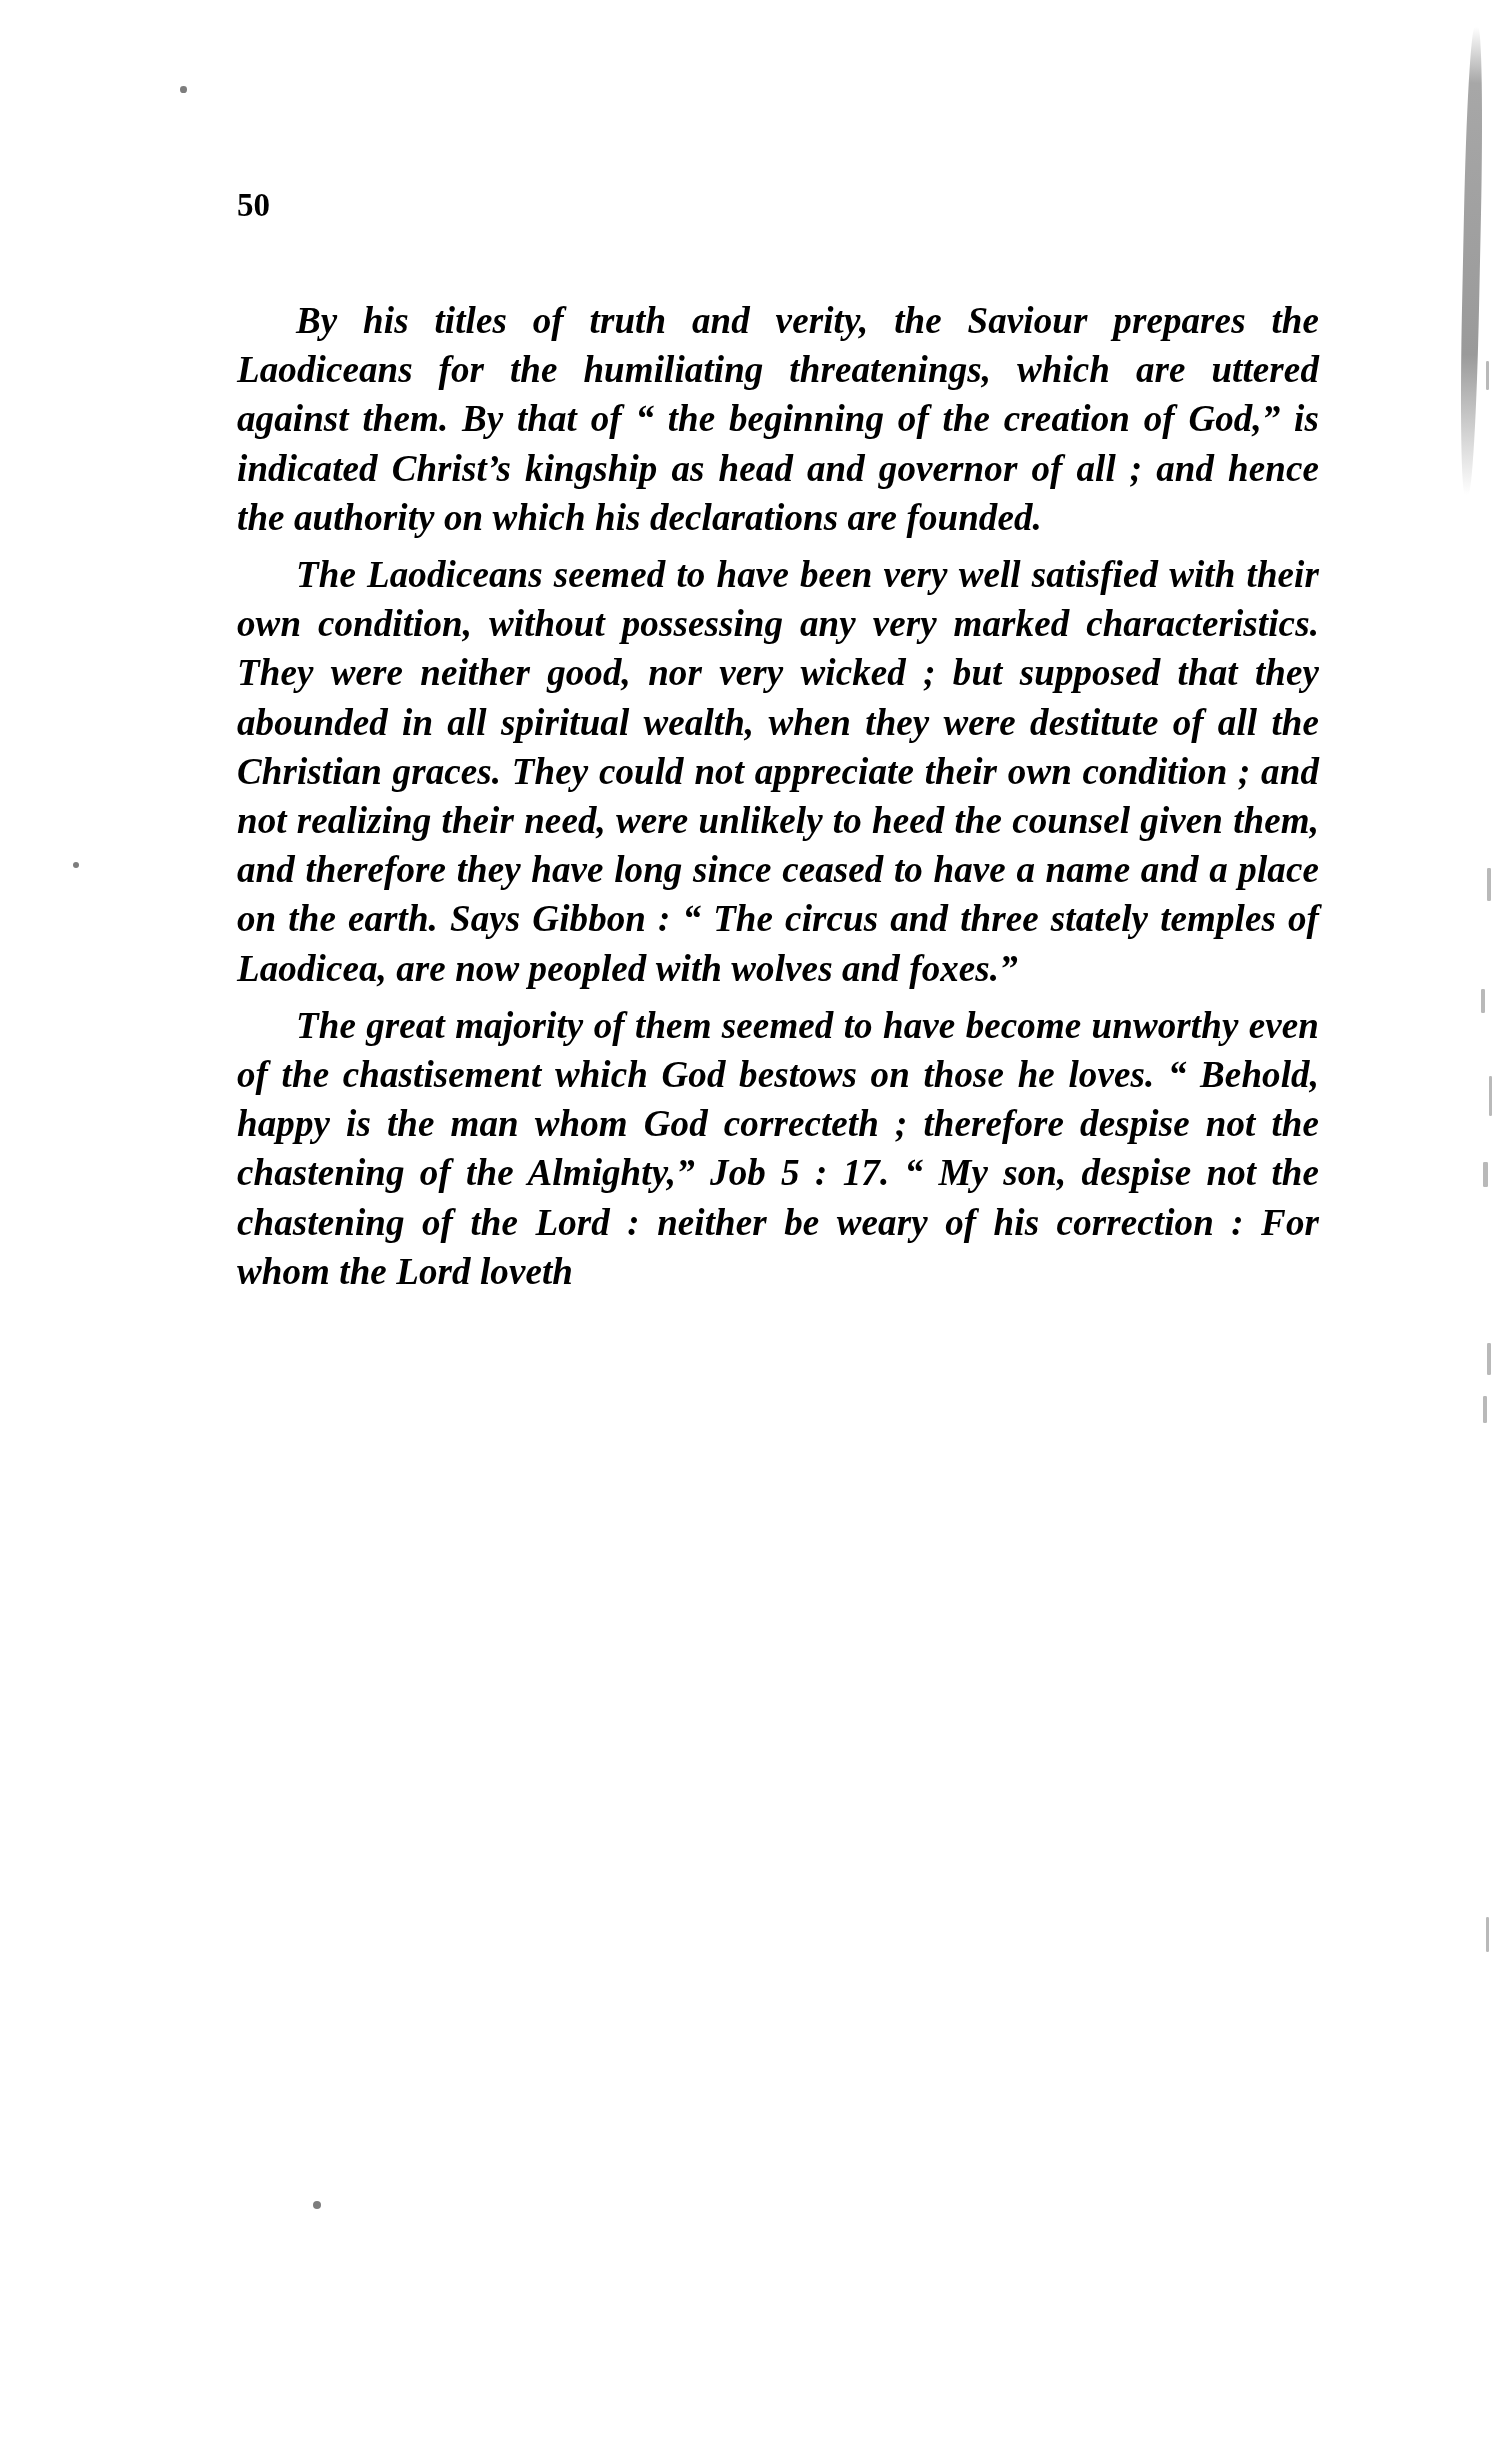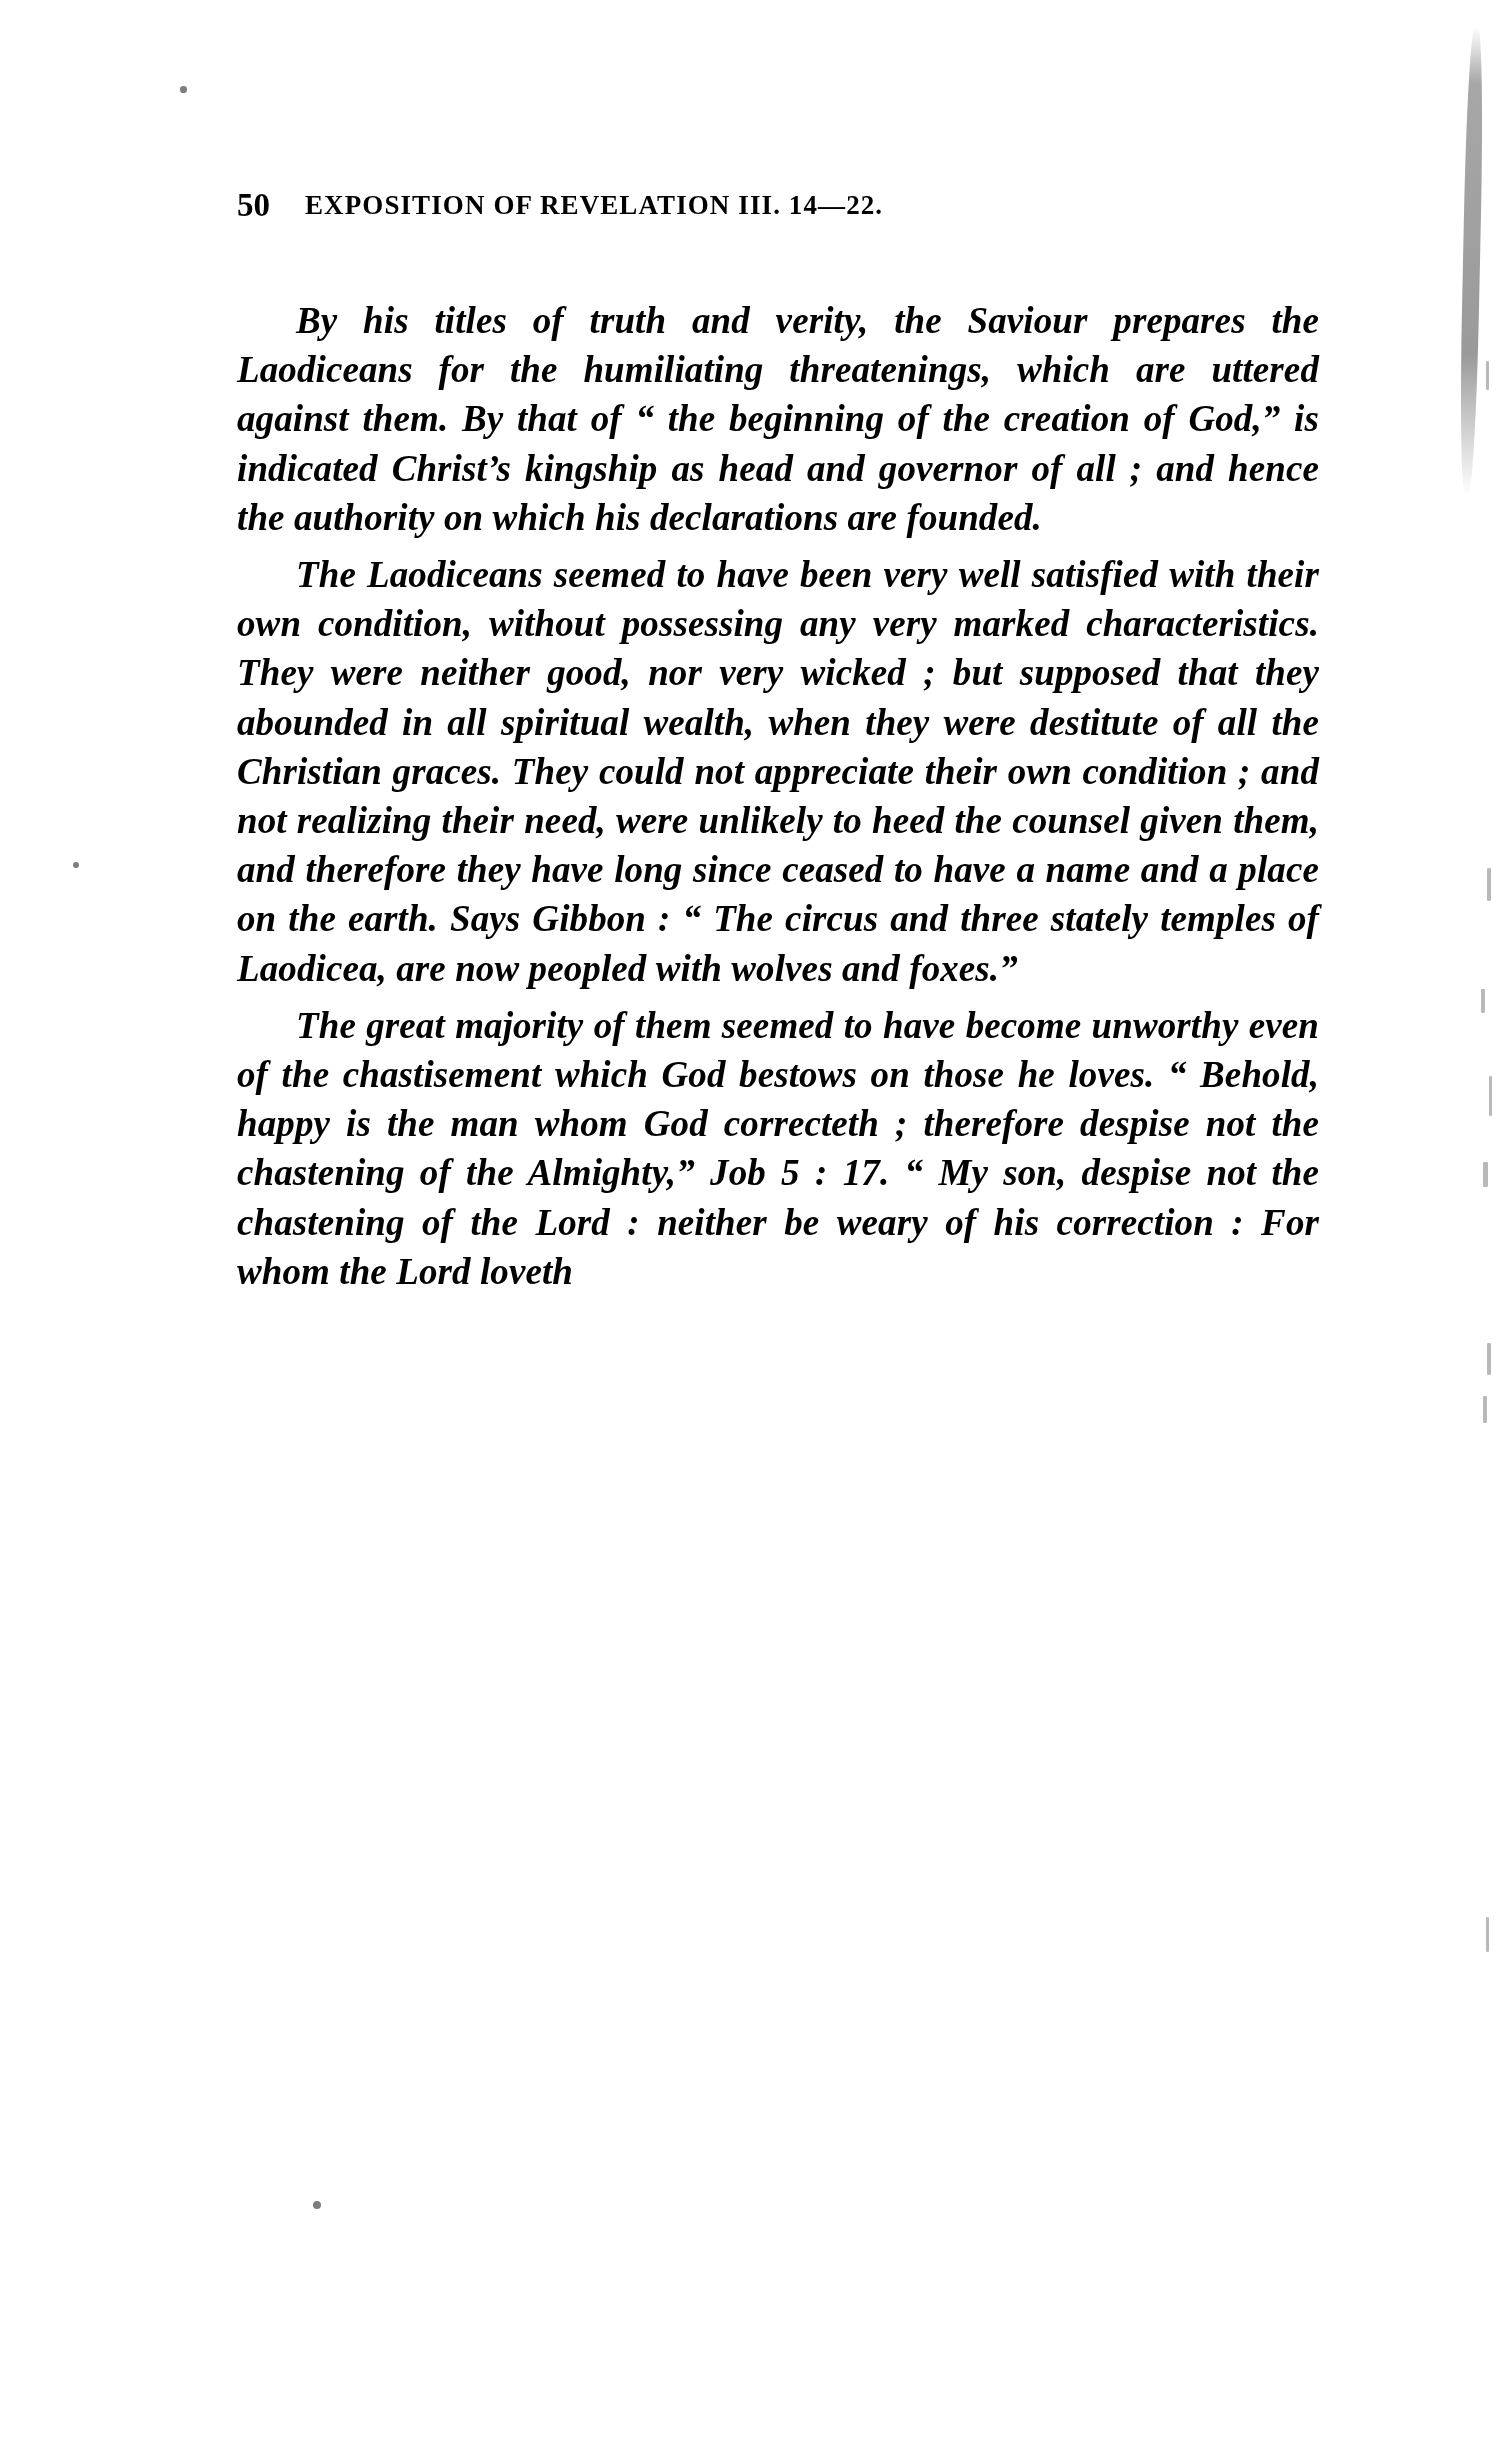--- a/index.html
+++ b/index.html
@@ -56,21 +56,21 @@
 
   .content {
     position: absolute;
     left: 237px;
     top: 187px;
     width: 1109px;
   }
 
   .runhead {
     display: flex;
-    align-items: center;
+    align-items: flex-start;
     font-weight: bold;
     letter-spacing: 0.3px;
     margin-bottom: 72px;
   }
   .folio {
     font-size: 33px;
     font-weight: bold;
     margin-right: 35px;
     letter-spacing: 0px;
   }
@@ -130,21 +130,20 @@
   </div>
 
   <div class="speck" style="left:180px; top:86px; width:6.7px; height:6.7px;"></div>
   <div class="speck" style="left:73px; top:862px; width:6px; height:6px;"></div>
   <div class="speck" style="left:313px; top:2201px; width:8px; height:8px;"></div>
 
   <div class="content">
 
     <div class="runhead">
       <span class="folio">50</span>
-      <span class="runtitle">EXPOSITION OF REVELATION III. 14—22.</span>
     </div>
 
 
     <p class="body-para">By his titles of truth and verity, the Saviour prepares the Laodiceans for the humiliating threatenings, which are uttered against them. By that of “ the beginning of the creation of God,” is indicated Christ’s kingship as head and governor of all ; and hence the authority on which his declarations are founded.</p>
     <p class="body-para">The Laodiceans seemed to have been very well satisfied with their own condition, without possessing any very marked characteristics.  They were neither good, nor very wicked ; but supposed that they abounded in all spiritual wealth, when they were destitute of all the Christian graces.  They could not appreciate their own condition ; and not realizing their need, were unlikely to heed the counsel given them, and therefore they have long since ceased to have a name and a place on the earth.  Says Gibbon : “ The circus and three stately temples of Laodicea, are now peopled with wolves and foxes.”</p>
     <p class="body-para">The great majority of them seemed to have become unworthy even of the chastisement which God bestows on those he loves.  “ Behold, happy is the man whom God correcteth ; therefore despise not the chastening of the Almighty,” Job 5 : 17.  “ My son, despise not the chastening of the Lord : neither be weary of his correction : For whom the Lord loveth</p>
 
   </div>
 </div>
 

